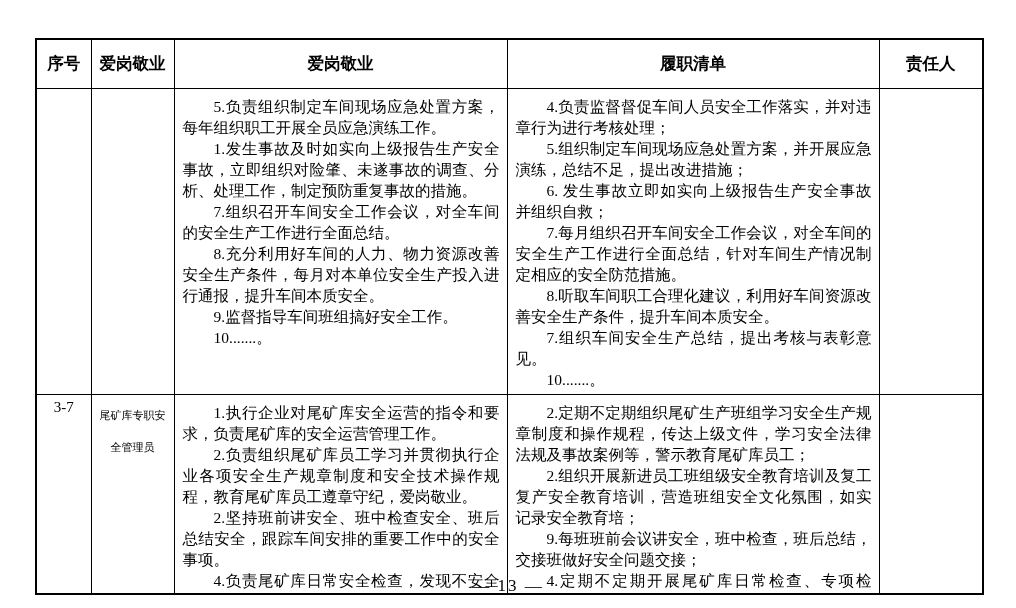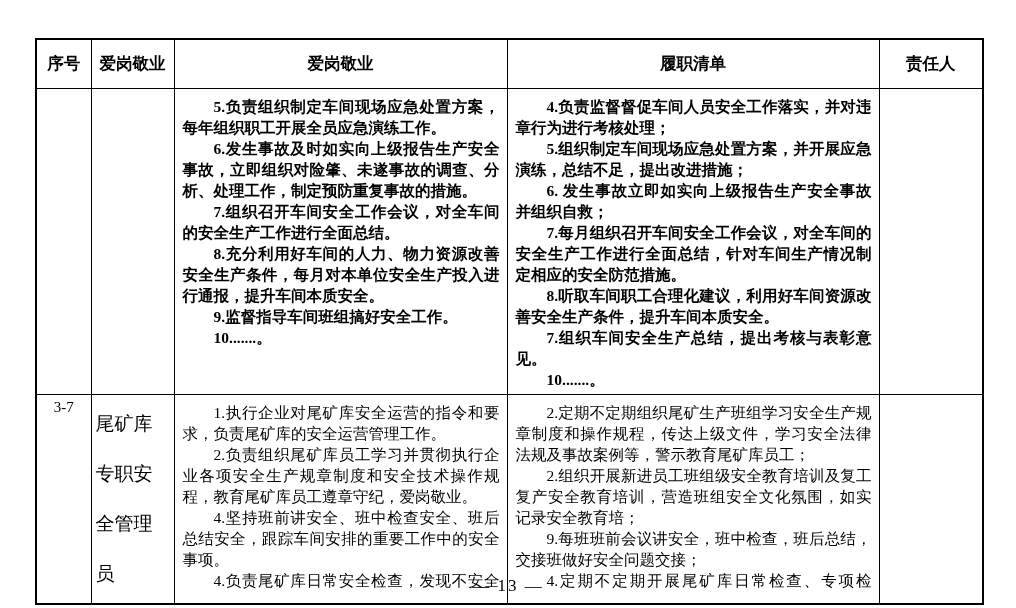--- a/index.html
+++ b/index.html
@@ -41,30 +41,30 @@
   }
   .row1 { height: 300px; }
   .row2 { height: 192px; }
   .serial-cell, .person-cell {
     vertical-align: middle;
     text-align: center;
     font-size: 15px;
   }
   .position-cell {
     vertical-align: middle;
-    text-align: left;
-    font-size: 19px;
-    line-height: 50px;
+    text-align: center;
+    font-size: 11px;
+    line-height: 32px;
     padding: 0 8px;
   }
   .cell-clip {
     padding: 3px 3px 0 4px;
     overflow: hidden;
   }
-  .row1 .cell-clip { height: 294px; font-weight: bold; }
+  .row1 .cell-clip { height: 294px; }
   .row2 .cell-clip { height: 187px; }
   .para {
     margin: 0;
     font-size: 15.5px;
     line-height: 21px;
     text-indent: 2em;
     text-align: justify;
   }
   
   .row2 .cell-clip .para:last-child {
@@ -100,21 +100,21 @@
       <th>责任人</th>
     </tr>
   </thead>
   <tbody>
     <tr class="row1">
       <td class="serial-cell"></td>
       <td class="position-cell"></td>
       <td>
         <div class="cell-clip">
             <p class="para">5.负责组织制定车间现场应急处置方案，每年组织职工开展全员应急演练工作。</p>
-            <p class="para">6.发生事故及时如实向上级报告生产安全事故，立即组织对险肇、未遂事故的调查、分析、处理工作，制定预防重复事故的措施。</p>
+            <p class="para">1.发生事故及时如实向上级报告生产安全事故，立即组织对险肇、未遂事故的调查、分析、处理工作，制定预防重复事故的措施。</p>
             <p class="para">7.组织召开车间安全工作会议，对全车间的安全生产工作进行全面总结。</p>
             <p class="para">8.充分利用好车间的人力、物力资源改善安全生产条件，每月对本单位安全生产投入进行通报，提升车间本质安全。</p>
             <p class="para">9.监督指导车间班组搞好安全工作。</p>
             <p class="para">10.......。</p>
           </div>
       </td>
       <td>
         <div class="cell-clip">
             <p class="para">4.负责监督督促车间人员安全工作落实，并对违章行为进行考核处理；</p>
             <p class="para">5.组织制定车间现场应急处置方案，并开展应急演练，总结不足，提出改进措施；</p>
@@ -127,21 +127,21 @@
       </td>
       <td class="person-cell"></td>
     </tr>
     <tr class="row2">
       <td class="serial-cell">3-7</td>
       <td class="position-cell">尾矿库专职安全管理员</td>
       <td>
         <div class="cell-clip">
             <p class="para">1.执行企业对尾矿库安全运营的指令和要求，负责尾矿库的安全运营管理工作。</p>
             <p class="para">2.负责组织尾矿库员工学习并贯彻执行企业各项安全生产规章制度和安全技术操作规程，教育尾矿库员工遵章守纪，爱岗敬业。</p>
-            <p class="para">4.坚持班前讲安全、班中检查安全、班后总结安全，跟踪车间安排的重要工作中的安全事项。</p>
+            <p class="para">2.坚持班前讲安全、班中检查安全、班后总结安全，跟踪车间安排的重要工作中的安全事项。</p>
             <p class="para">4.负责尾矿库日常安全检查，发现不安全</p>
           </div>
       </td>
       <td>
         <div class="cell-clip">
             <p class="para">2.定期不定期组织尾矿生产班组学习安全生产规章制度和操作规程，传达上级文件，学习安全法律法规及事故案例等，警示教育尾矿库员工；</p>
             <p class="para">2.组织开展新进员工班组级安全教育培训及复工复产安全教育培训，营造班组安全文化氛围，如实记录安全教育培；</p>
             <p class="para">9.每班班前会议讲安全，班中检查，班后总结，交接班做好安全问题交接；</p>
             <p class="para">4.定期不定期开展尾矿库日常检查、专项检</p>
           </div>

